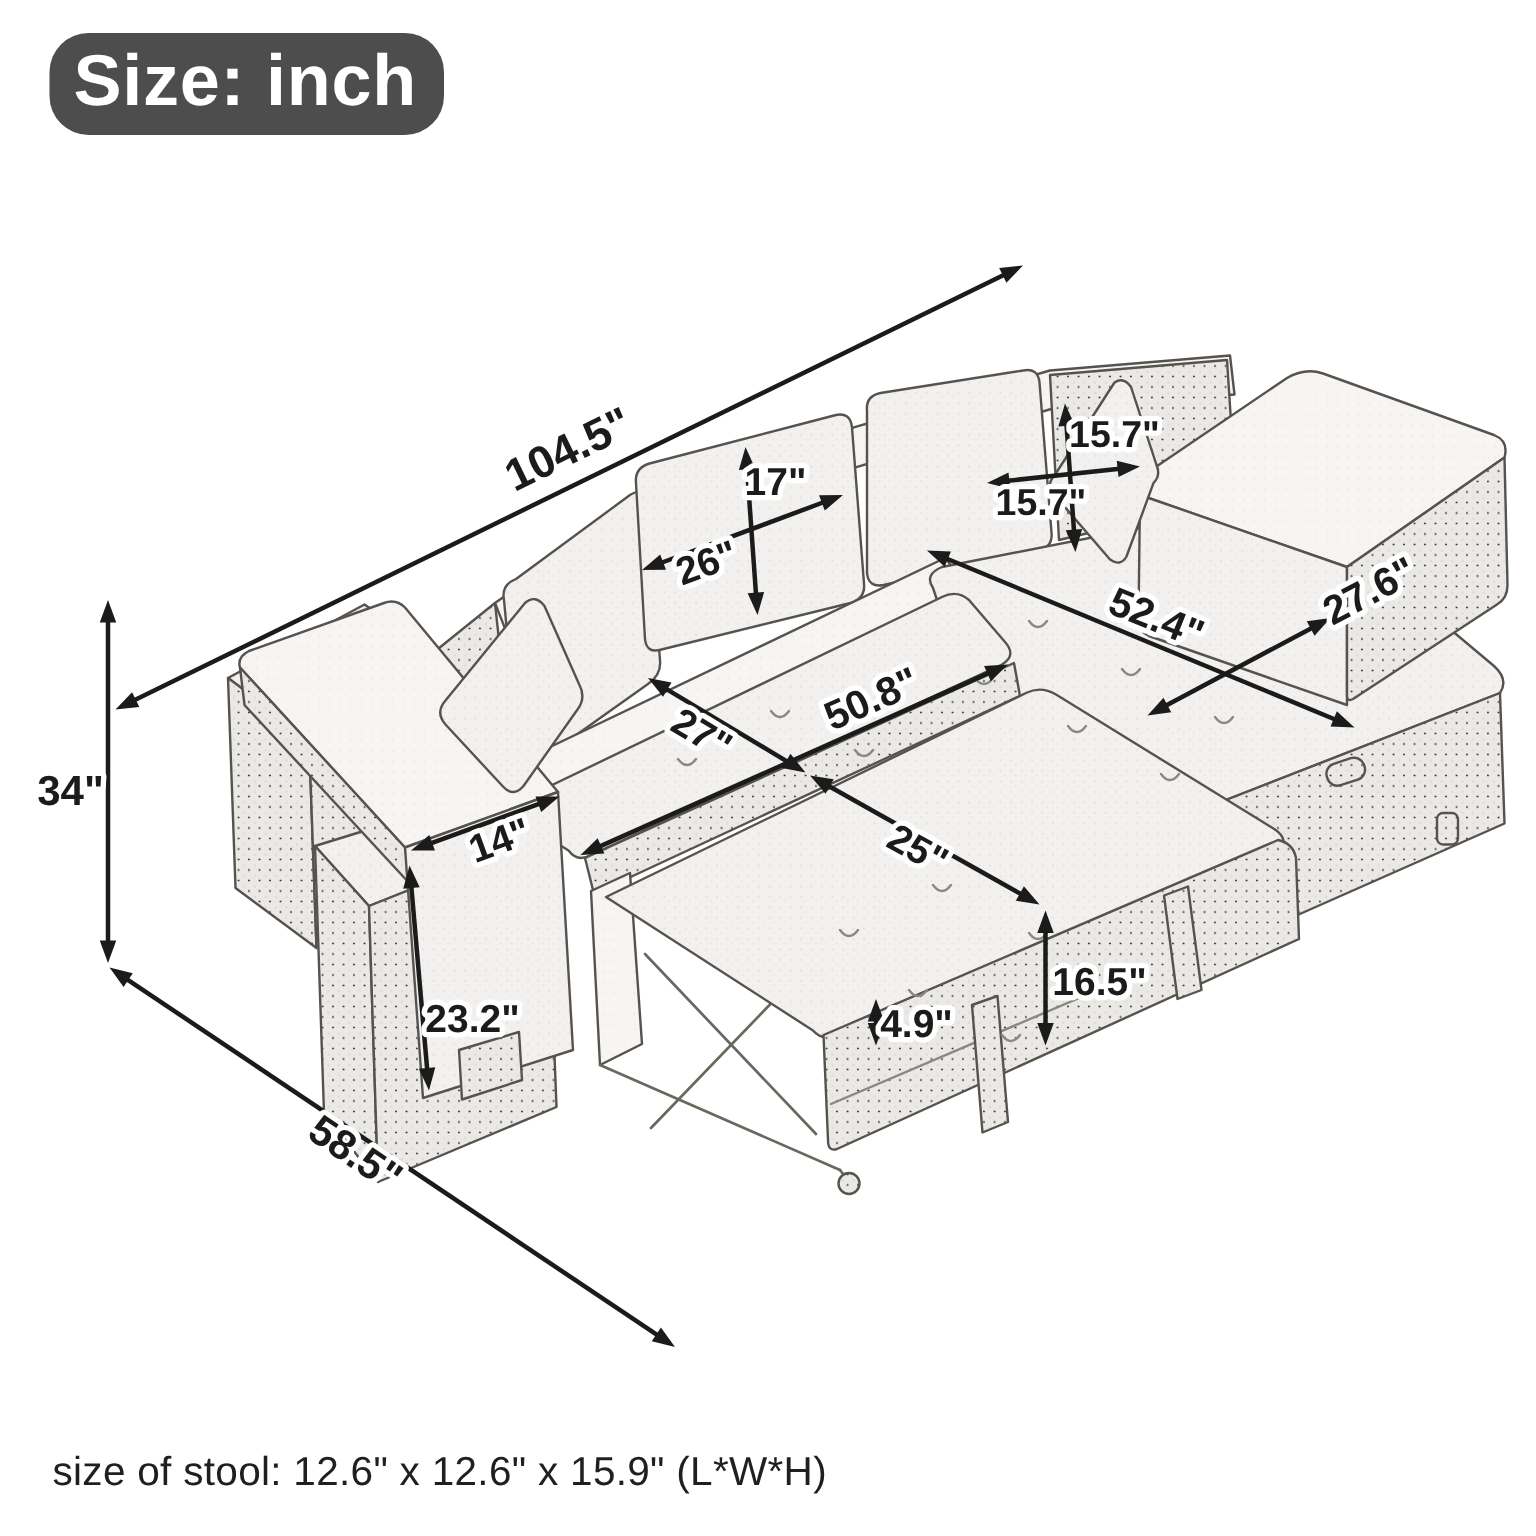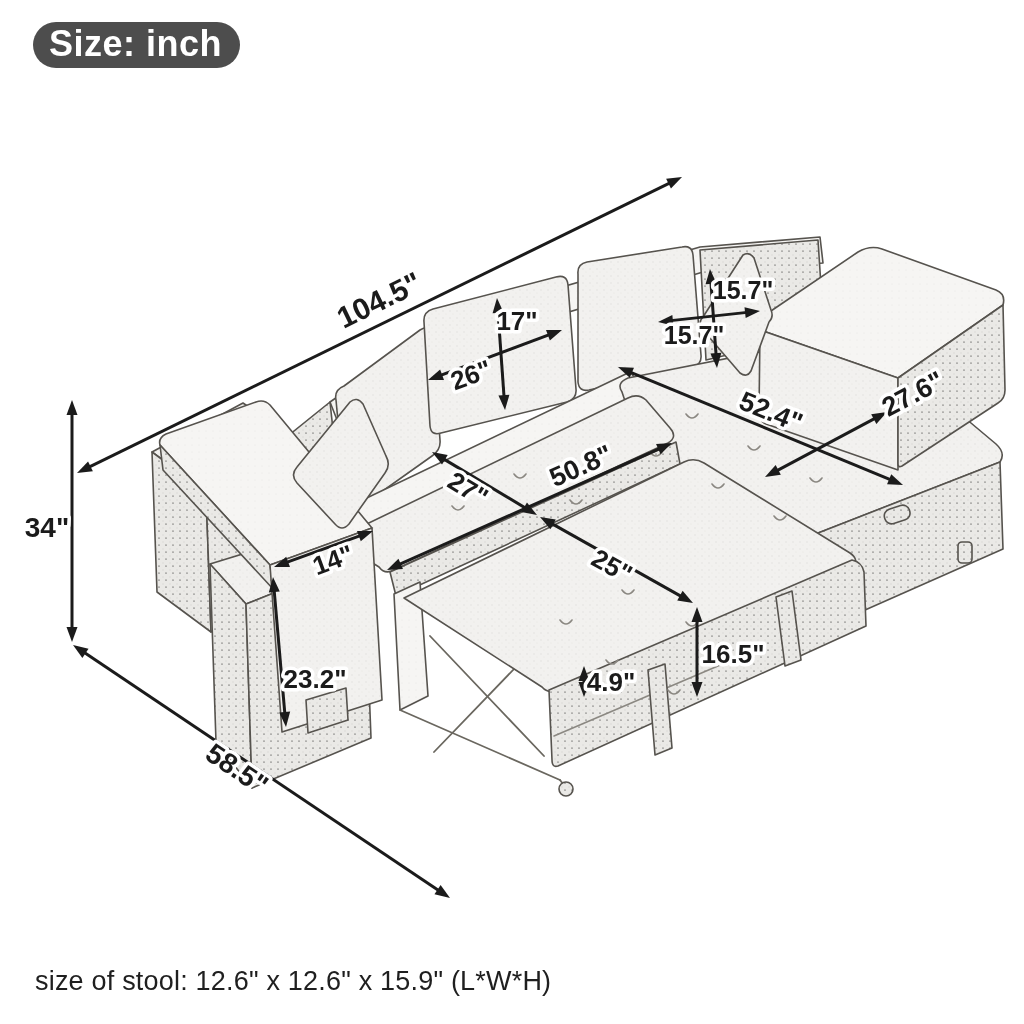--- a/index.html
+++ b/index.html
@@ -1,20 +1,20 @@
 <!DOCTYPE html>
 <html><head>
 <meta charset="utf-8">
 <style>
   html,body{margin:0;padding:0;background:#ffffff;}
   body{width:1024px;height:1024px;overflow:hidden;font-family:"Liberation Sans",sans-serif;}
   .stage{position:relative;width:1024px;height:1024px;background:#ffffff;}
   .badge{
-    position:absolute;left:33px;top:22px;height:46px;min-width:182px;box-sizing:border-box;
-    border-radius:26px;color:#ffffff;font-size:36px;font-weight:700;
+    position:absolute;left:33px;top:22px;height:68px;min-width:182px;box-sizing:border-box;
+    border-radius:26px;color:#ffffff;font-size:48px;font-weight:700;
     display:flex;align-items:center;justify-content:center;padding:0 18px 3px 16px;
     letter-spacing:0.5px;
   }
   .caption{
     position:absolute;left:35px;top:966px;font-size:27px;font-weight:400;color:#1f1f1f;
     letter-spacing:0.2px;white-space:nowrap;
   }
   svg.diagram{position:absolute;left:0;top:0;}
   .sofa{stroke:#56534e;stroke-width:1.6;stroke-linejoin:round;stroke-linecap:round;}
   .tufts path{stroke:#8b8882;stroke-width:1.6;fill:none;}

